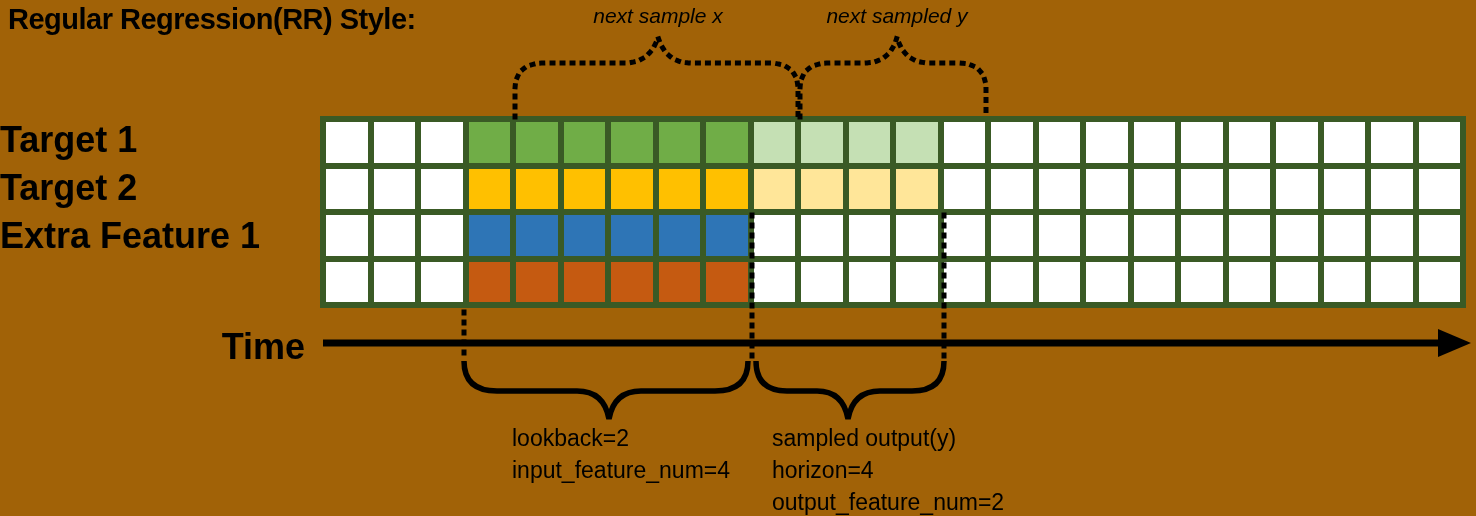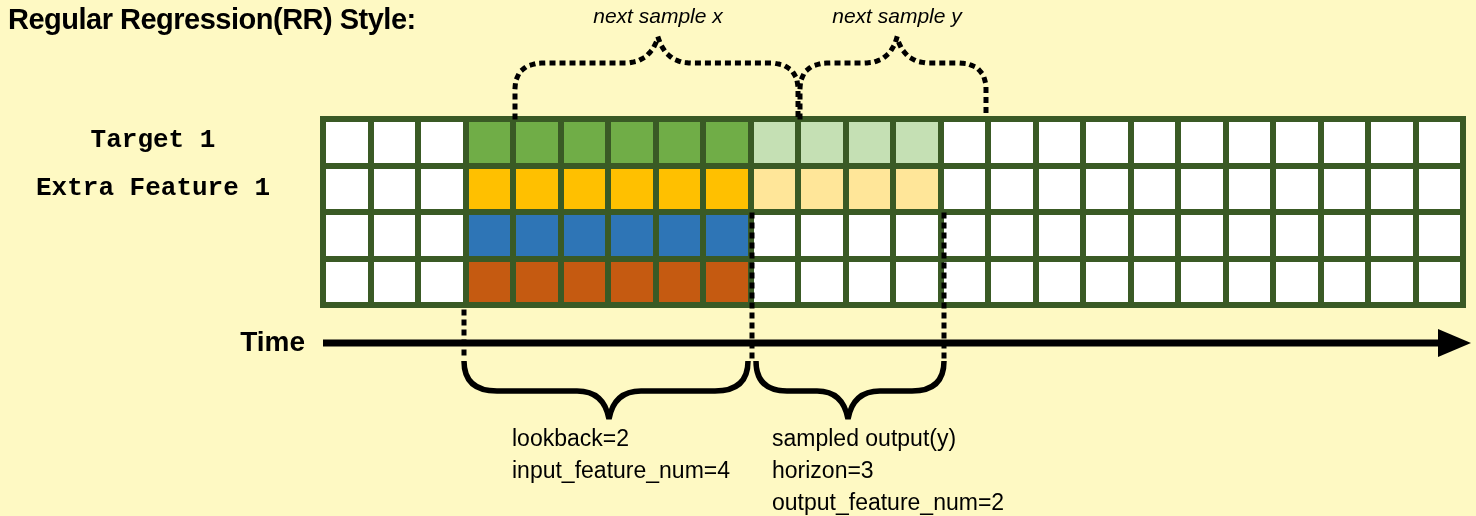--- a/index.html
+++ b/index.html
@@ -1,69 +1,70 @@
 <!DOCTYPE html>
 <html><head>
 <meta charset="utf-8">
 <style>
   html,body { margin:0; padding:0; background:#ffffff; }
   #canvas {
-    position:relative; width:1476px; height:516px; background:#fef9c3;
+    position:relative; width:1476px; height:516px; background:#a16207;
     font-family:"Liberation Sans","DejaVu Sans",sans-serif; color:#000;
     overflow:hidden;
   }
   .title {
     position:absolute; left:8px; top:3px;
     font-size:29px; font-weight:bold; letter-spacing:-0.5px;
     white-space:nowrap;
   }
   .next-label {
     position:absolute; top:4px; transform:translateX(-50%);
     font-size:21px; font-style:italic; white-space:nowrap;
   }
   #next-x { left:658px; }
   #next-y { left:897px; }
   .row-labels {
     position:absolute; left:0; top:116px; width:312px; height:192px;
   }
   .row-label {
-    height:48px; line-height:48px; text-align:center; padding-right:6px;
-    font-size:26px; font-weight:bold; white-space:nowrap;font-family:Liberation Mono, monospace;
+    height:48px; line-height:48px; text-align:left; padding-right:6px;
+    font-size:36px; font-weight:bold; white-space:nowrap;
   }
   .sample-grid {
     position:absolute; left:320px; top:116px; width:1146px; height:192px;
     box-sizing:border-box; display:grid;
     grid-template-columns:repeat(24,1fr);
     grid-template-rows:repeat(4,1fr);
     gap:6px; padding:6px;
   }
   .cell { width:100%; height:100%; }
   .time-label {
     position:absolute; left:150px; top:326px; width:155px;
-    font-size:28px; font-weight:bold; text-align:right; white-space:nowrap;
+    font-size:36px; font-weight:bold; text-align:right; white-space:nowrap;
   }
   .overlay { position:absolute; left:0; top:0; width:1476px; height:516px; pointer-events:none; }
   .note {
     position:absolute; top:422px; font-size:23px; line-height:32px; white-space:nowrap;
   }
   #input-note  { left:512px; }
   #output-note { left:772px; }
 </style>
 </head>
 <body>
 
 <div id="canvas">
 
   <div class="title">Regular Regression(RR) Style:</div>
 
   <div id="next-x" class="next-label">next sample x</div>
-  <div id="next-y" class="next-label">next sample y</div>
+  <div id="next-y" class="next-label">next sampled y</div>
 
   <div class="row-labels">
     <div class="row-label">Target 1</div>
+    <div class="row-label">Target 2</div>
     <div class="row-label">Extra Feature 1</div>
   </div>
 
   <div class="sample-grid" id="sample-grid" style="background: rgb(58, 90, 37);">
       <div class="cell" style="background: rgb(255, 255, 255);"></div>
       <div class="cell" style="background: rgb(255, 255, 255);"></div>
       <div class="cell" style="background: rgb(255, 255, 255);"></div>
       <div class="cell" style="background: rgb(112, 173, 71);"></div>
       <div class="cell" style="background: rgb(112, 173, 71);"></div>
       <div class="cell" style="background: rgb(112, 173, 71);"></div>
@@ -179,17 +180,17 @@
     <path d="M 756 361 Q 756 391 787 391 L 817 391 Q 843 391 848 419 Q 853 391 880 391 L 912 391 Q 944 391 944 361" fill="none" stroke="#000" stroke-width="5.5"></path>
   </svg>
 
   <div id="input-note" class="note">
     <div>lookback=2</div>
     <div>input_feature_num=4</div>
   </div>
 
   <div id="output-note" class="note">
     <div>sampled output(y)</div>
-    <div>horizon=3</div>
+    <div>horizon=4</div>
     <div>output_feature_num=2</div>
   </div>
 
 </div>
 
 </body></html>

